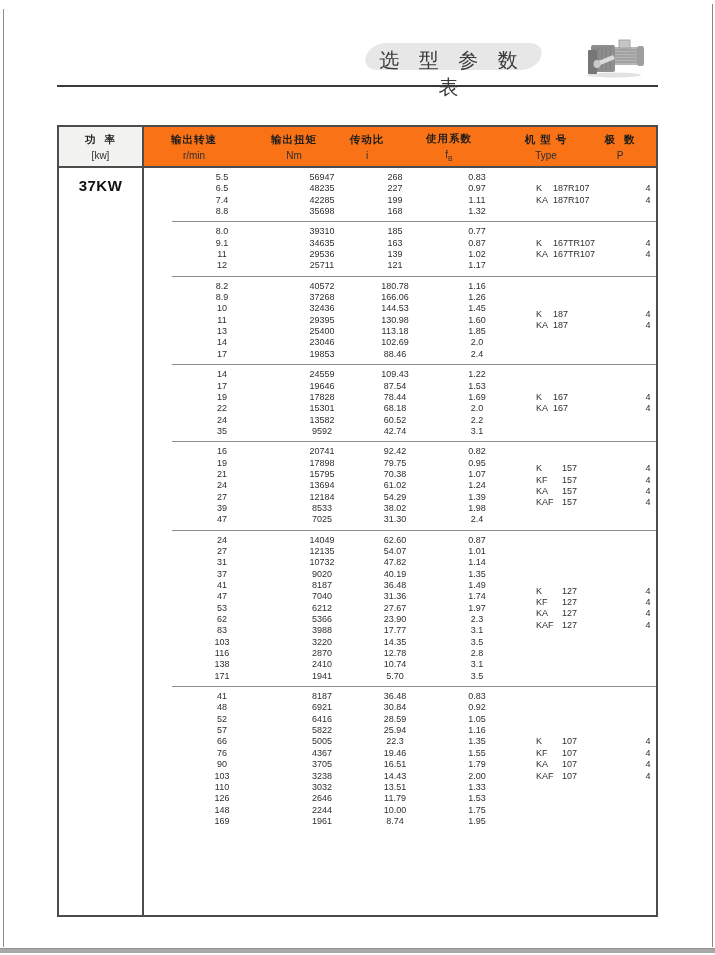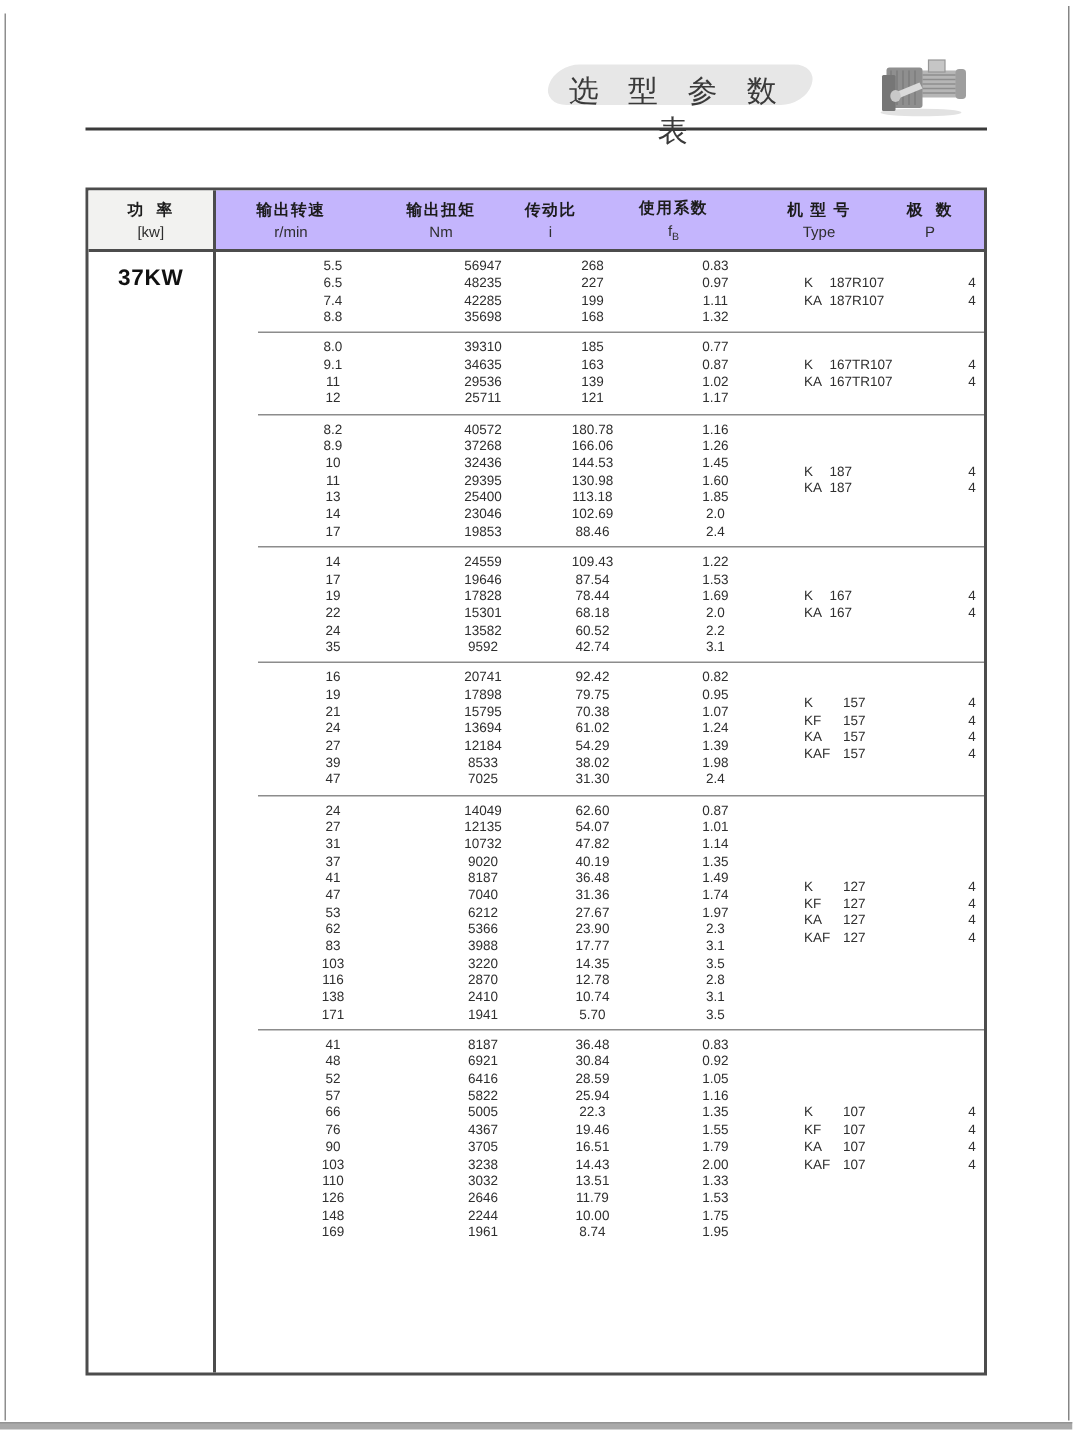--- a/index.html
+++ b/index.html
@@ -37,21 +37,21 @@
     height:41px; box-sizing:border-box; background:#f2f2f0; border-bottom:2px solid #4c4c4c;
     display:flex; flex-direction:column; align-items:center; justify-content:center; gap:3px;
   }
   .hdr-cn   { font-size:10.5px; font-weight:bold; letter-spacing:1px; color:#1c1c1c; white-space:pre; }
   .hdr-latin{ font-size:10px; color:#2e2e2e; }
   sub { font-size:7px; }
   .power-value { padding-top:9px; text-align:center; font-weight:bold; font-size:15px; letter-spacing:0.5px; color:#111; }
 
   .data-col { flex:1; display:flex; flex-direction:column; }
   .data-header {
-    height:41px; box-sizing:border-box; background:#c4b5fd; border-bottom:2px solid #4c4c4c;
+    height:41px; box-sizing:border-box; background:#f97316; border-bottom:2px solid #4c4c4c;
     display:grid; grid-template-columns:100px 100px 46px 118px 76px 72px; align-items:center;
   }
   .header-cell { display:flex; flex-direction:column; align-items:center; justify-content:center; gap:3px; }
 
   .groups { flex:1; display:flex; flex-direction:column;padding-left:28px; }
   .group { padding:4px 0; border-bottom:1.5px solid #8c8c8c; }
   .group:last-child { border-bottom:none; flex:1; }
   .rows-wrap { position:relative; }
   .row {
     display:grid; grid-template-columns:100px 100px 46px 118px;

